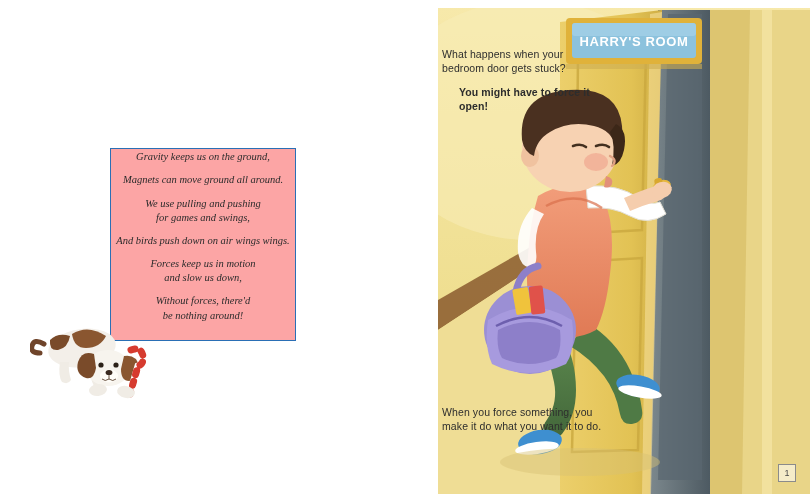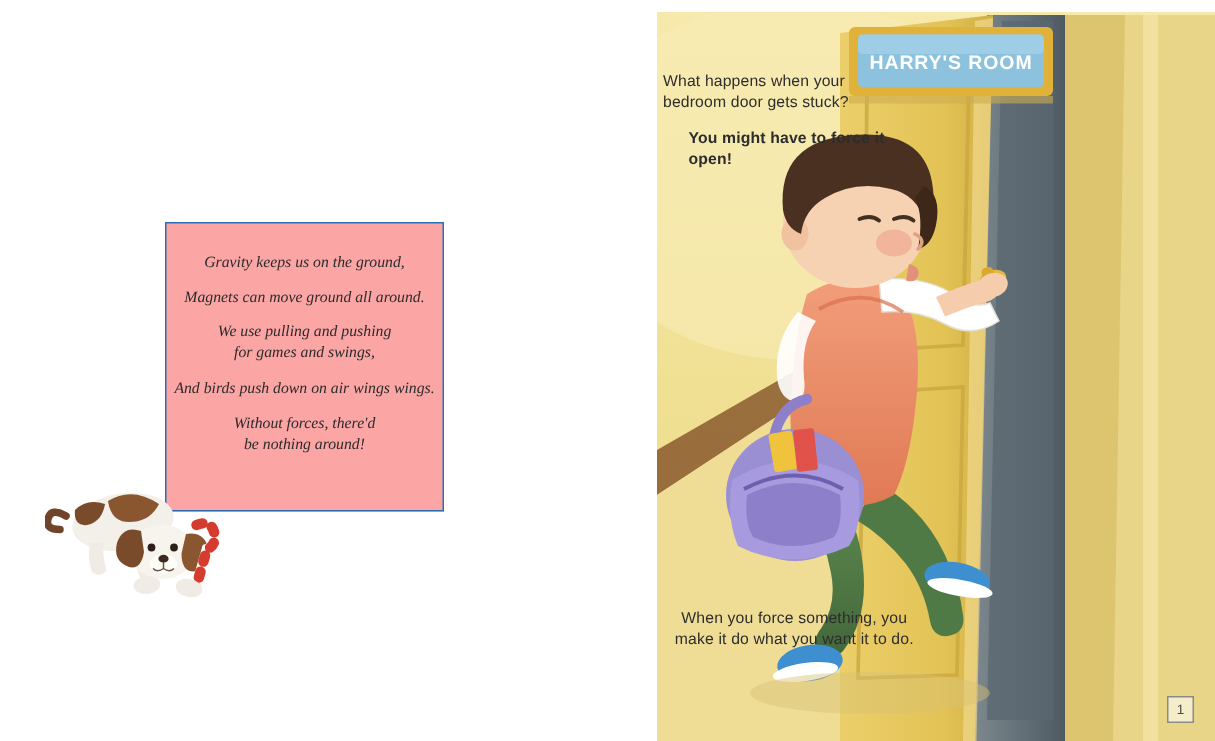--- a/index.html
+++ b/index.html
@@ -103,21 +103,20 @@
     left: 32px;
     top: 85px;
     width: 135px;
     font-weight: bold;
     margin-left: 17px;
   }
   #caption-bottom {
     left: 32px;
     top: 405px;
     width: 175px;
-    text-align: center;
   }
 
   #page-number {
     position: absolute;
     right: 14px;
     bottom: 12px;
     width: 16px;
     height: 16px;
     border: 1px solid #8b8b8b;
     color: #4a4a4a;
@@ -141,20 +140,21 @@
 
 <div id="book-spread">
 
   <div id="left-page">
 
     <div id="poem-box">
       <div class="poem-line">Gravity keeps us on the ground,</div>
       <div class="poem-line">Magnets can move ground all around.</div>
       <div class="poem-line poem-multiline">We use pulling and pushing<br>for games and swings,</div>
       <div class="poem-line">And birds push down on air wings wings.</div>
+      <div class="poem-line poem-multiline">Forces keep us in motion<br>and slow us down,</div>
       <div class="poem-line poem-multiline">Without forces, there'd<br>be nothing around!</div>
     </div>
 
     <svg id="dog-illustration" viewBox="0 0 120 115">
 
       <ellipse cx="52" cy="48" rx="34" ry="19" fill="#f3efe9" transform="rotate(-8 52 48)"></ellipse>
 
       <path d="M42 34 q16 -10 34 2 q-6 12 -20 12 q-12 0 -14 -14 z" fill="#8a5630"></path>
       <path d="M20 40 q8 -8 20 -4 q-2 12 -12 14 q-9 1 -8 -10 z" fill="#7a4b2a"></path>
 

